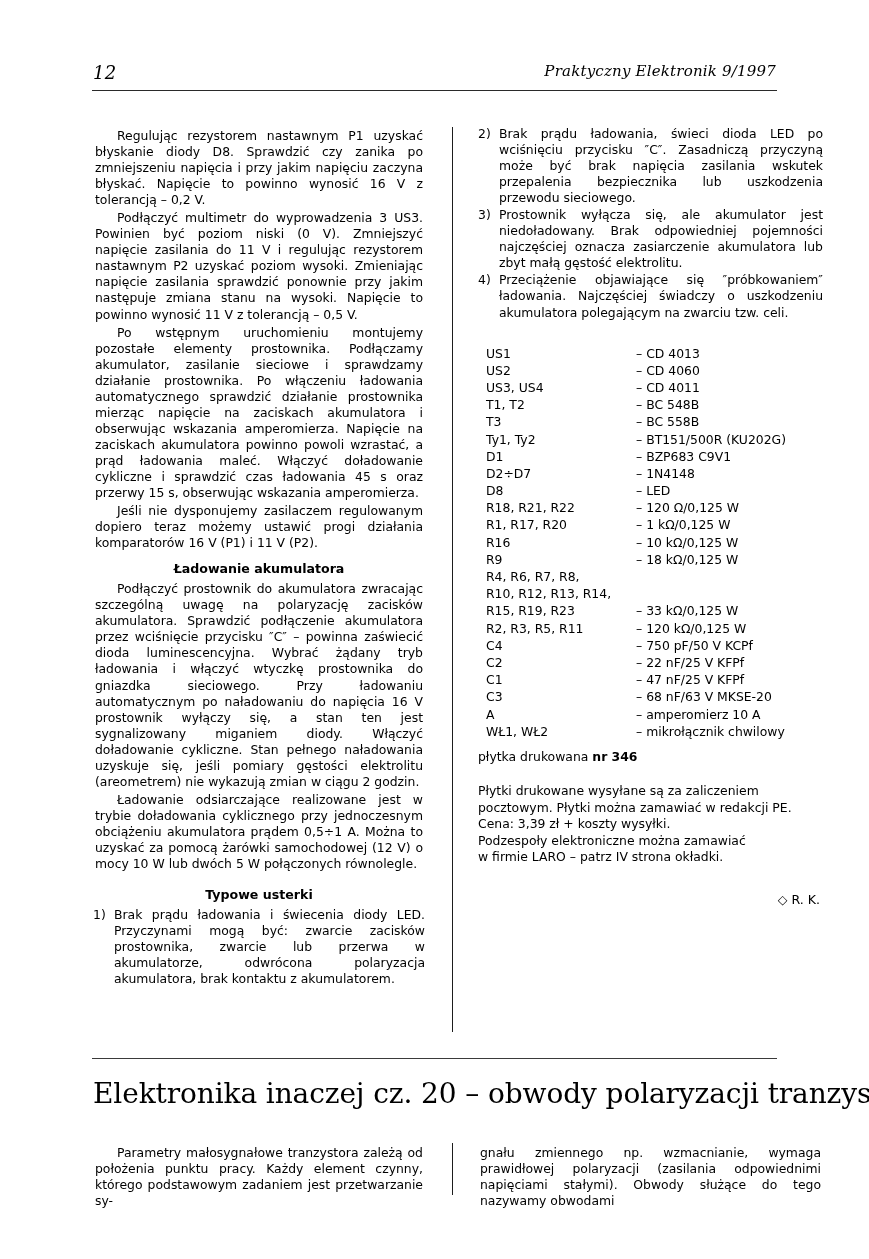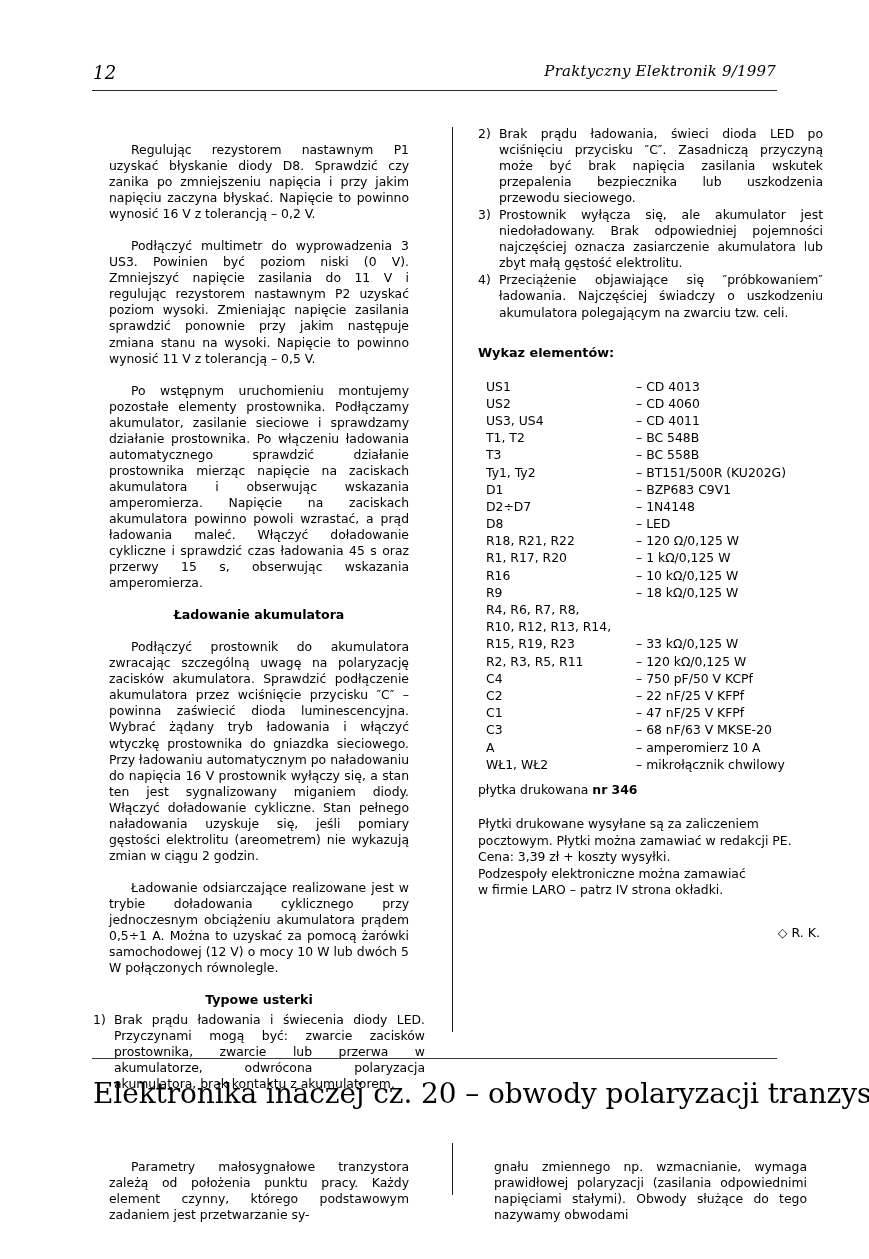--- a/index.html
+++ b/index.html
@@ -75,21 +75,21 @@
   .vrule {
     position: absolute;
     left: 452px;
     top: 127px;
     width: 1px;
     height: 905px;
     background: #1d1d1d;
   }
 
   p {
-    margin: 16px;
+    margin: 2px;
     text-indent: 22px;
   }
   p.noindent { text-indent: 0; }
 
   h3.subhead {
     margin: 10px 0 4px 0;
     font-size: 12.6px;
     font-weight: bold;
     line-height: 16px;
     text-align: center;
@@ -216,20 +216,21 @@
     <span class="journal">Praktyczny Elektronik 9/1997</span>
   </div>
   <div class="rule-head"></div>
 
   <div class="vrule"></div>
 
   <div class="col col-left">
     <p>Regulując rezystorem nastawnym P1 uzyskać błyskanie diody D8. Sprawdzić czy zanika po zmniejszeniu napięcia i przy jakim napięciu zaczyna błyskać. Napięcie to powinno wynosić 16 V z tolerancją – 0,2 V.</p>
     <p>Podłączyć multimetr do wyprowadzenia 3 US3. Powinien być poziom niski (0 V). Zmniejszyć napięcie zasilania do 11 V i regulując rezystorem nastawnym P2 uzyskać poziom wysoki. Zmieniając napięcie zasilania sprawdzić ponownie przy jakim następuje zmiana stanu na wysoki. Napięcie to powinno wynosić 11 V z tolerancją – 0,5 V.</p>
     <p>Po wstępnym uruchomieniu montujemy pozostałe elementy prostownika. Podłączamy akumulator, zasilanie sieciowe i sprawdzamy działanie prostownika. Po włączeniu ładowania automatycznego sprawdzić działanie prostownika mierząc napięcie na zaciskach akumulatora i obserwując wskazania amperomierza. Napięcie na zaciskach akumulatora powinno powoli wzrastać, a prąd ładowania maleć. Włączyć doładowanie cykliczne i sprawdzić czas ładowania 45 s oraz przerwy 15 s, obserwując wskazania amperomierza.</p>
+    <p>Jeśli nie dysponujemy zasilaczem regulowanym dopiero teraz możemy ustawić progi działania komparatorów 16 V (P1) i 11 V (P2).</p>
 
     <h3 class="subhead">Ładowanie akumulatora</h3>
     <p>Podłączyć prostownik do akumulatora zwracając szczególną uwagę na polaryzację zacisków akumulatora. Sprawdzić podłączenie akumulatora przez wciśnięcie przycisku ″C″ – powinna zaświecić dioda luminescencyjna. Wybrać żądany tryb ładowania i włączyć wtyczkę prostownika do gniazdka sieciowego. Przy ładowaniu automatycznym po naładowaniu do napięcia 16 V prostownik wyłączy się, a stan ten jest sygnalizowany miganiem diody. Włączyć doładowanie cykliczne. Stan pełnego naładowania uzyskuje się, jeśli pomiary gęstości elektrolitu (areometrem) nie wykazują zmian w ciągu 2 godzin.</p>
     <p>Ładowanie odsiarczające realizowane jest w trybie doładowania cyklicznego przy jednoczesnym obciążeniu akumulatora prądem 0,5÷1 A. Można to uzyskać za pomocą żarówki samochodowej (12 V) o mocy 10 W lub dwóch 5 W połączonych równolegle.</p>
 
     <h3 class="subhead tight">Typowe usterki</h3>
     <ol class="faults">
       <li class="first">
         <span class="num">1)</span>
         <span>Brak prądu ładowania i świecenia diody LED. Przyczynami mogą być: zwarcie zacisków prostownika, zwarcie lub przerwa w akumulatorze, odwrócona polaryzacja akumulatora, brak kontaktu z akumulatorem.</span>
@@ -247,21 +248,20 @@
         <span class="num">3)</span>
         <span>Prostownik wyłącza się, ale akumulator jest niedoładowany. Brak odpowiedniej pojemności najczęściej oznacza zasiarczenie akumulatora lub zbyt małą gęstość elektrolitu.</span>
       </li>
       <li>
         <span class="num">4)</span>
         <span>Przeciążenie objawiające się ″próbkowaniem″ ładowania. Najczęściej świadczy o uszkodzeniu akumulatora polegającym na zwarciu tzw. celi.</span>
       </li>
     </ol>
 
     <div style="height:24px"></div>
-    <h3 class="partshead">Wykaz elementów:</h3>
 
     <div class="parts">
       <span class="row">
           <span class="ref">US1</span>
           <span class="val">– CD 4013</span>
         </span>
       <span class="row">
           <span class="ref">US2</span>
           <span class="val">– CD 4060</span>
         </span>

